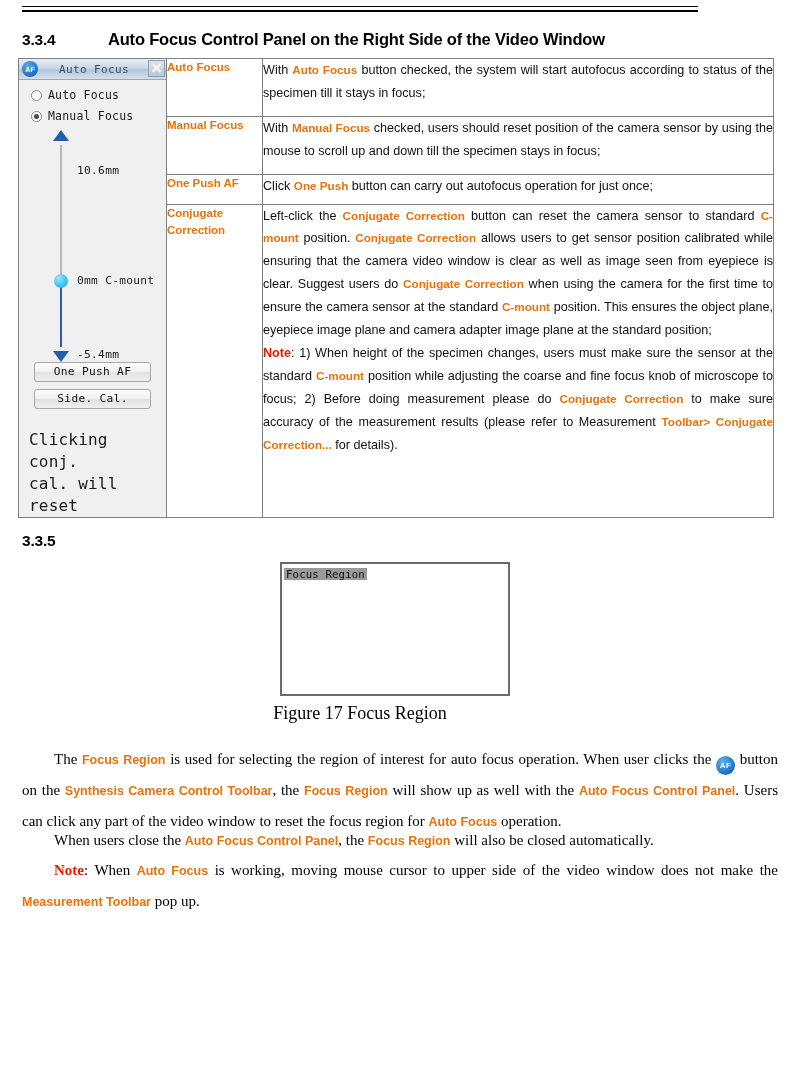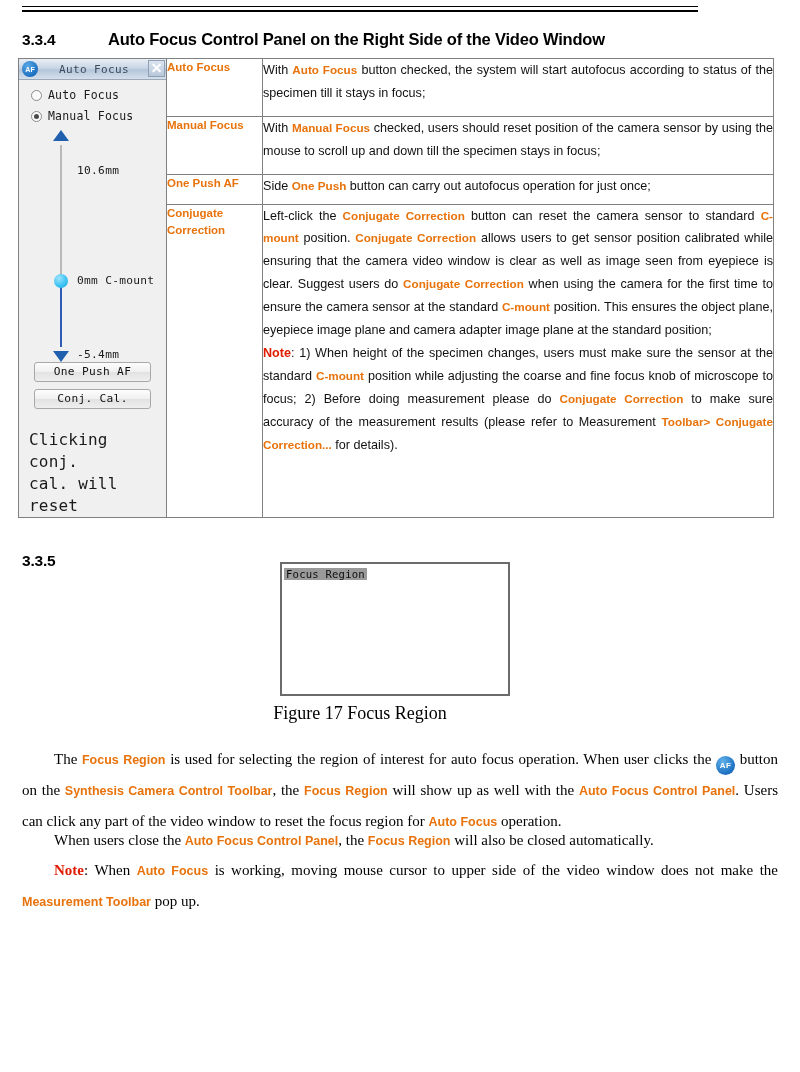--- a/index.html
+++ b/index.html
@@ -39,21 +39,21 @@
     display: flex;
     align-items: baseline;
     font-family: "Liberation Sans", sans-serif;
     font-weight: bold;
     font-size: 16.5px;
     letter-spacing: -0.2px;
     color: #000;
   }
   .heading .num { width: 86px; flex: 0 0 86px; font-size: 15.5px;}
   .h334 { position: absolute; left: 22px; top: 30px; }
-  .h335 { position: absolute; left: 22px; top: 552px; }
+  .h335 { position: absolute; left: 22px; top: 532px; }
 
   
   table.spec {
     position: absolute;
     left: 18px;
     top: 58px;
     width: 756px;
     border-collapse: collapse;
     table-layout: fixed;
   }
@@ -356,39 +356,39 @@
               <span class="track-top"></span>
               <span class="track-bot"></span>
               <span class="thumb"></span>
               <span class="arrow-down"></span>
               <span class="tick tick-top">10.6mm</span>
               <span class="tick tick-mid">0mm C-mount</span>
               <span class="tick tick-bot">-5.4mm</span>
             </div>
 
             <span class="af-btn">One Push AF</span>
-            <span class="af-btn">Conj. Cal.</span>
+            <span class="af-btn">Side. Cal.</span>
 
             <div class="af-hint">Clicking conj.
 cal. will reset
 sensor to the
 std. C-mount pos.</div>
           </div>
         </div>
       </td>
       <td class="c-label">Auto Focus</td>
       <td class="c-desc"><span>With </span><span class="hl">Auto Focus</span><span> button checked, the system will start autofocus according to status of the specimen till it stays in focus;</span></td>
     </tr>
     <tr>
       <td class="c-label">Manual Focus</td>
       <td class="c-desc"><span>With </span><span class="hl">Manual Focus</span><span> checked, users should reset position of the camera sensor by using the mouse to scroll up and down till the specimen stays in focus;</span></td>
     </tr>
     <tr>
       <td class="c-label">One Push AF</td>
-      <td class="c-desc"><span>Side </span><span class="hl">One Push</span><span> button can carry out autofocus operation for just once;</span></td>
+      <td class="c-desc"><span>Click </span><span class="hl">One Push</span><span> button can carry out autofocus operation for just once;</span></td>
     </tr>
     <tr>
       <td class="c-label">Conjugate Correction</td>
       <td class="c-desc"><span>Left-click the </span><span class="hl">Conjugate Correction</span><span> button can reset the camera sensor to standard </span><span class="hl">C-mount</span><span> position. </span><span class="hl">Conjugate Correction</span><span> allows users to get sensor position calibrated while ensuring that the camera video window is clear as well as image seen from eyepiece is clear. Suggest users do </span><span class="hl">Conjugate Correction</span><span> when using the camera for the first time to ensure the camera sensor at the standard </span><span class="hl">C-mount</span><span> position. This ensures the object plane, eyepiece image plane and camera adapter image plane at the standard position;</span><br><span class="hl-note">Note</span><span>: 1) When height of the specimen changes, users must make sure the sensor at the standard </span><span class="hl">C-mount</span><span> position while adjusting the coarse and fine focus knob of microscope to focus; 2) Before doing measurement please do </span><span class="hl">Conjugate Correction</span><span> to make sure accuracy of the measurement results (please refer to Measurement </span><span class="hl">Toolbar&gt; Conjugate Correction...</span><span> for details).</span></td>
     </tr>
   </tbody>
     </table>
 
   <div class="heading h335">
     <span class="num">3.3.5</span>

